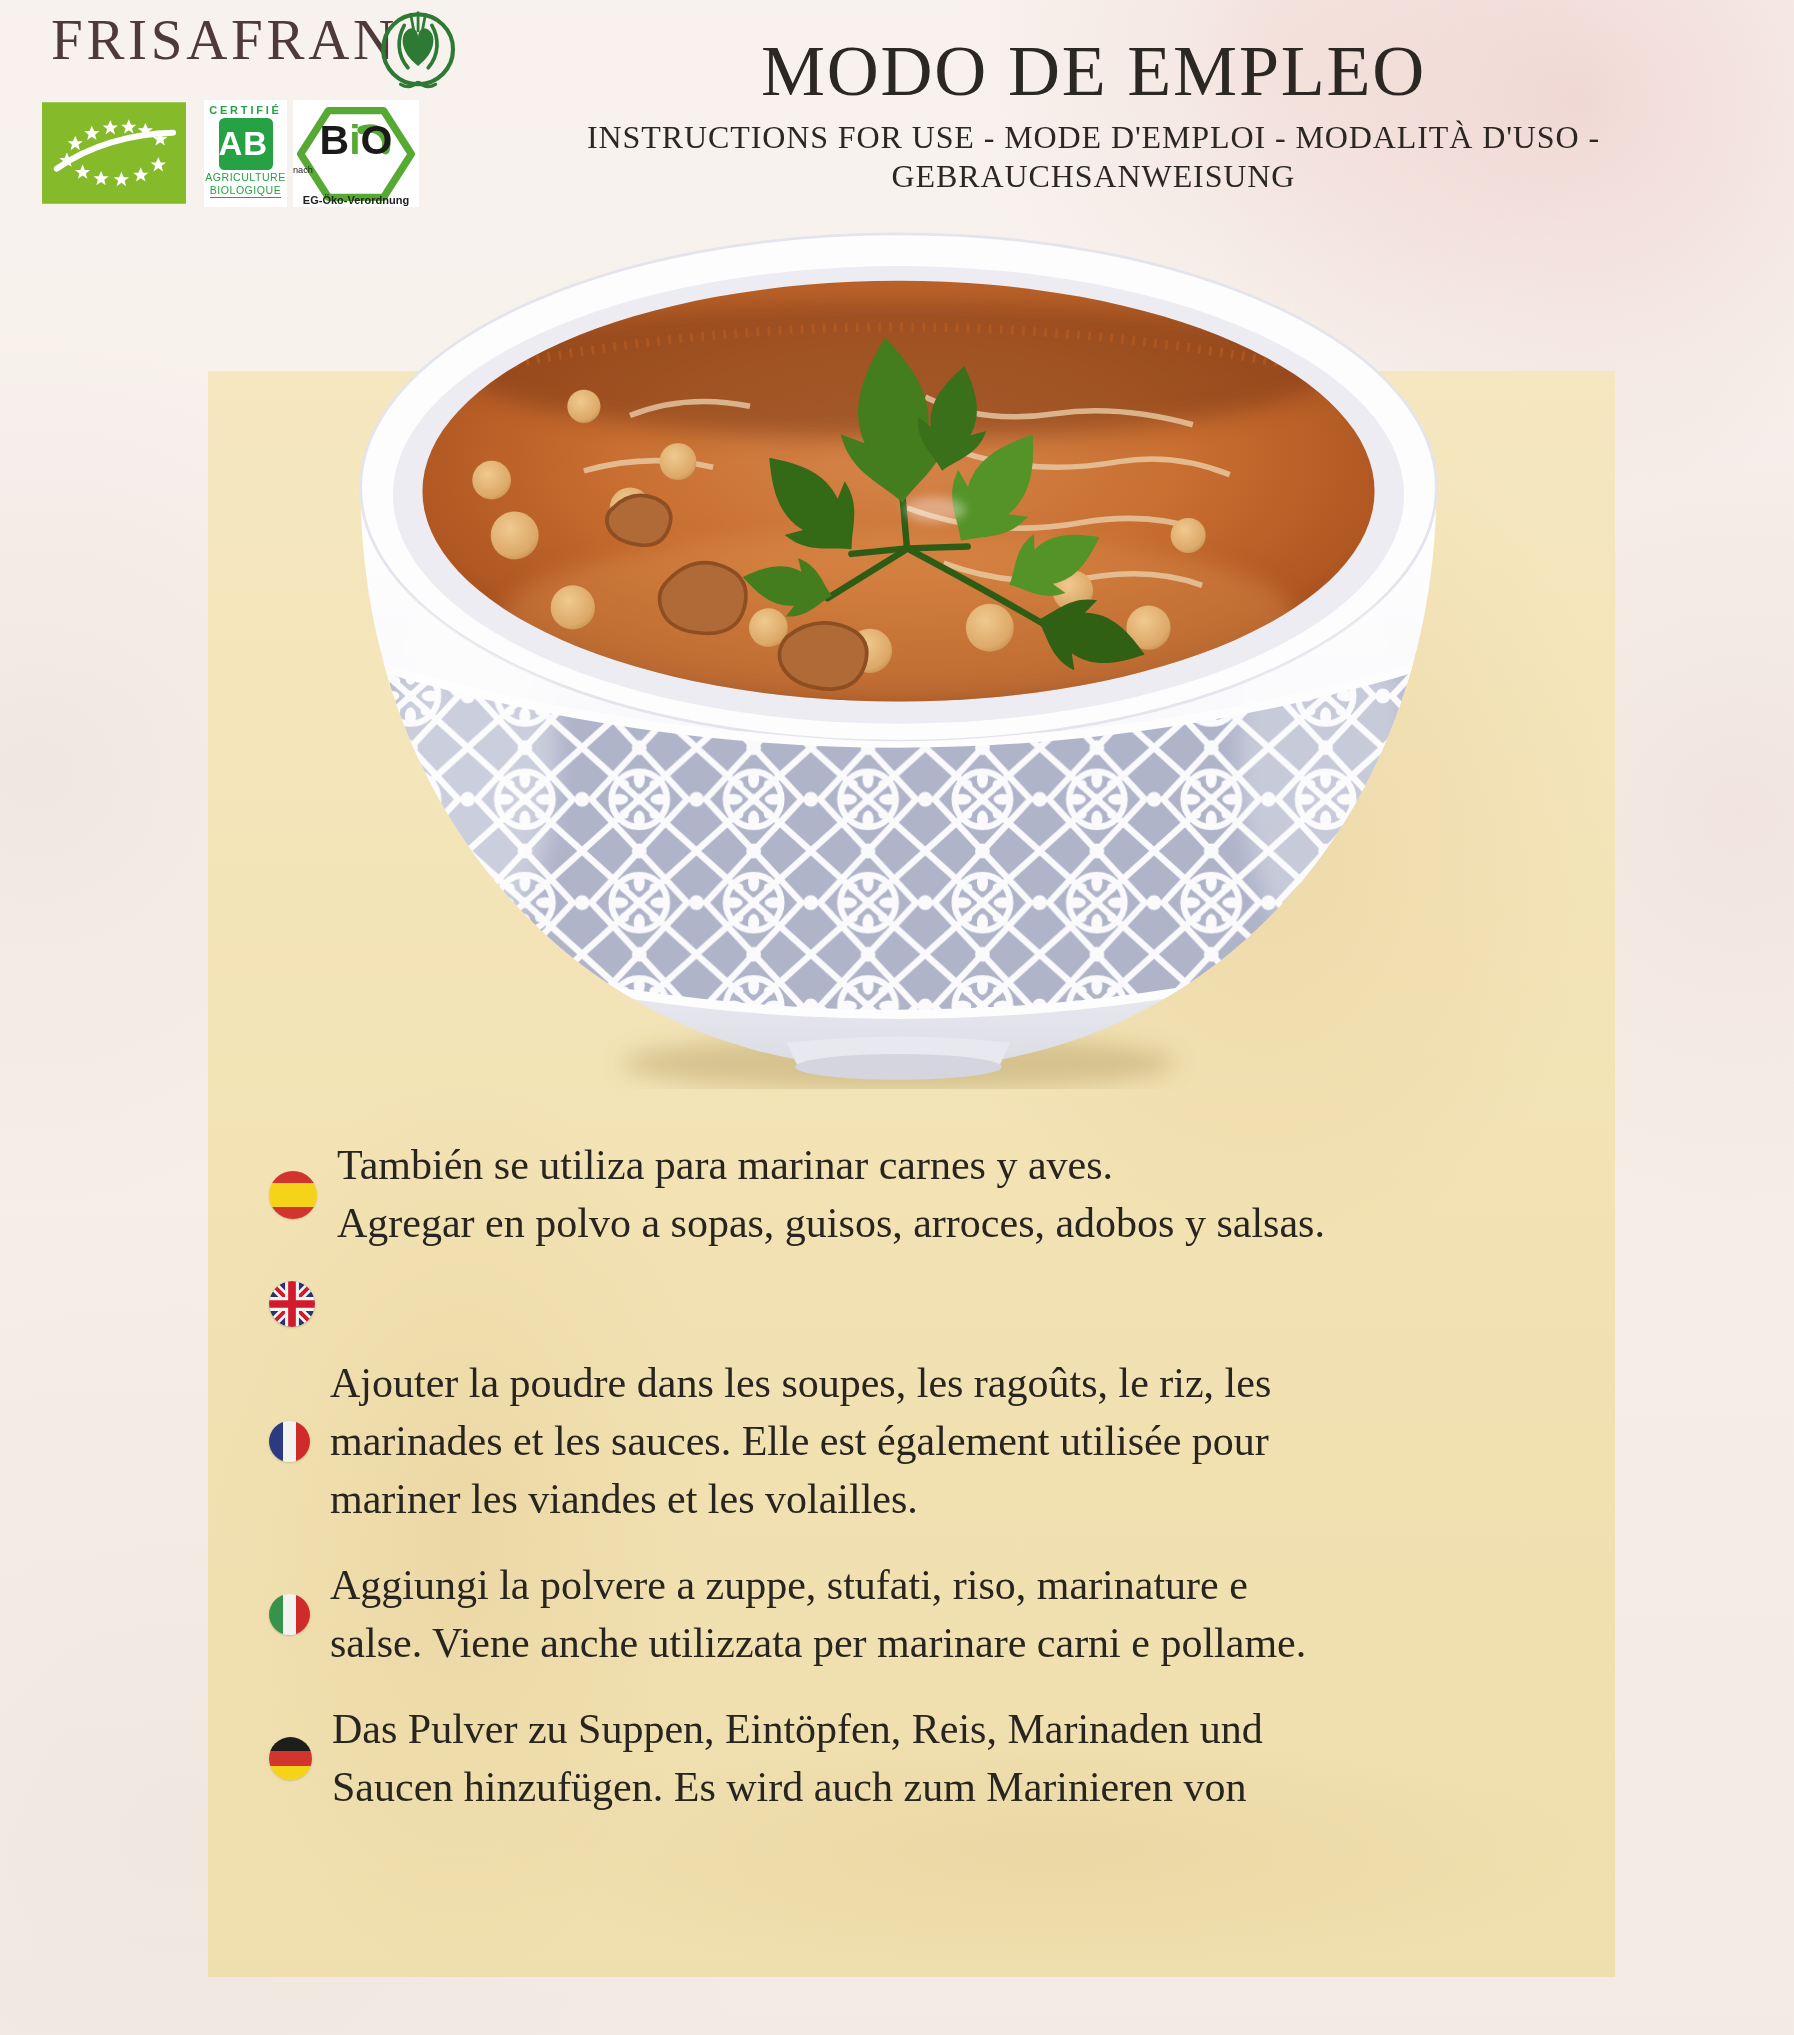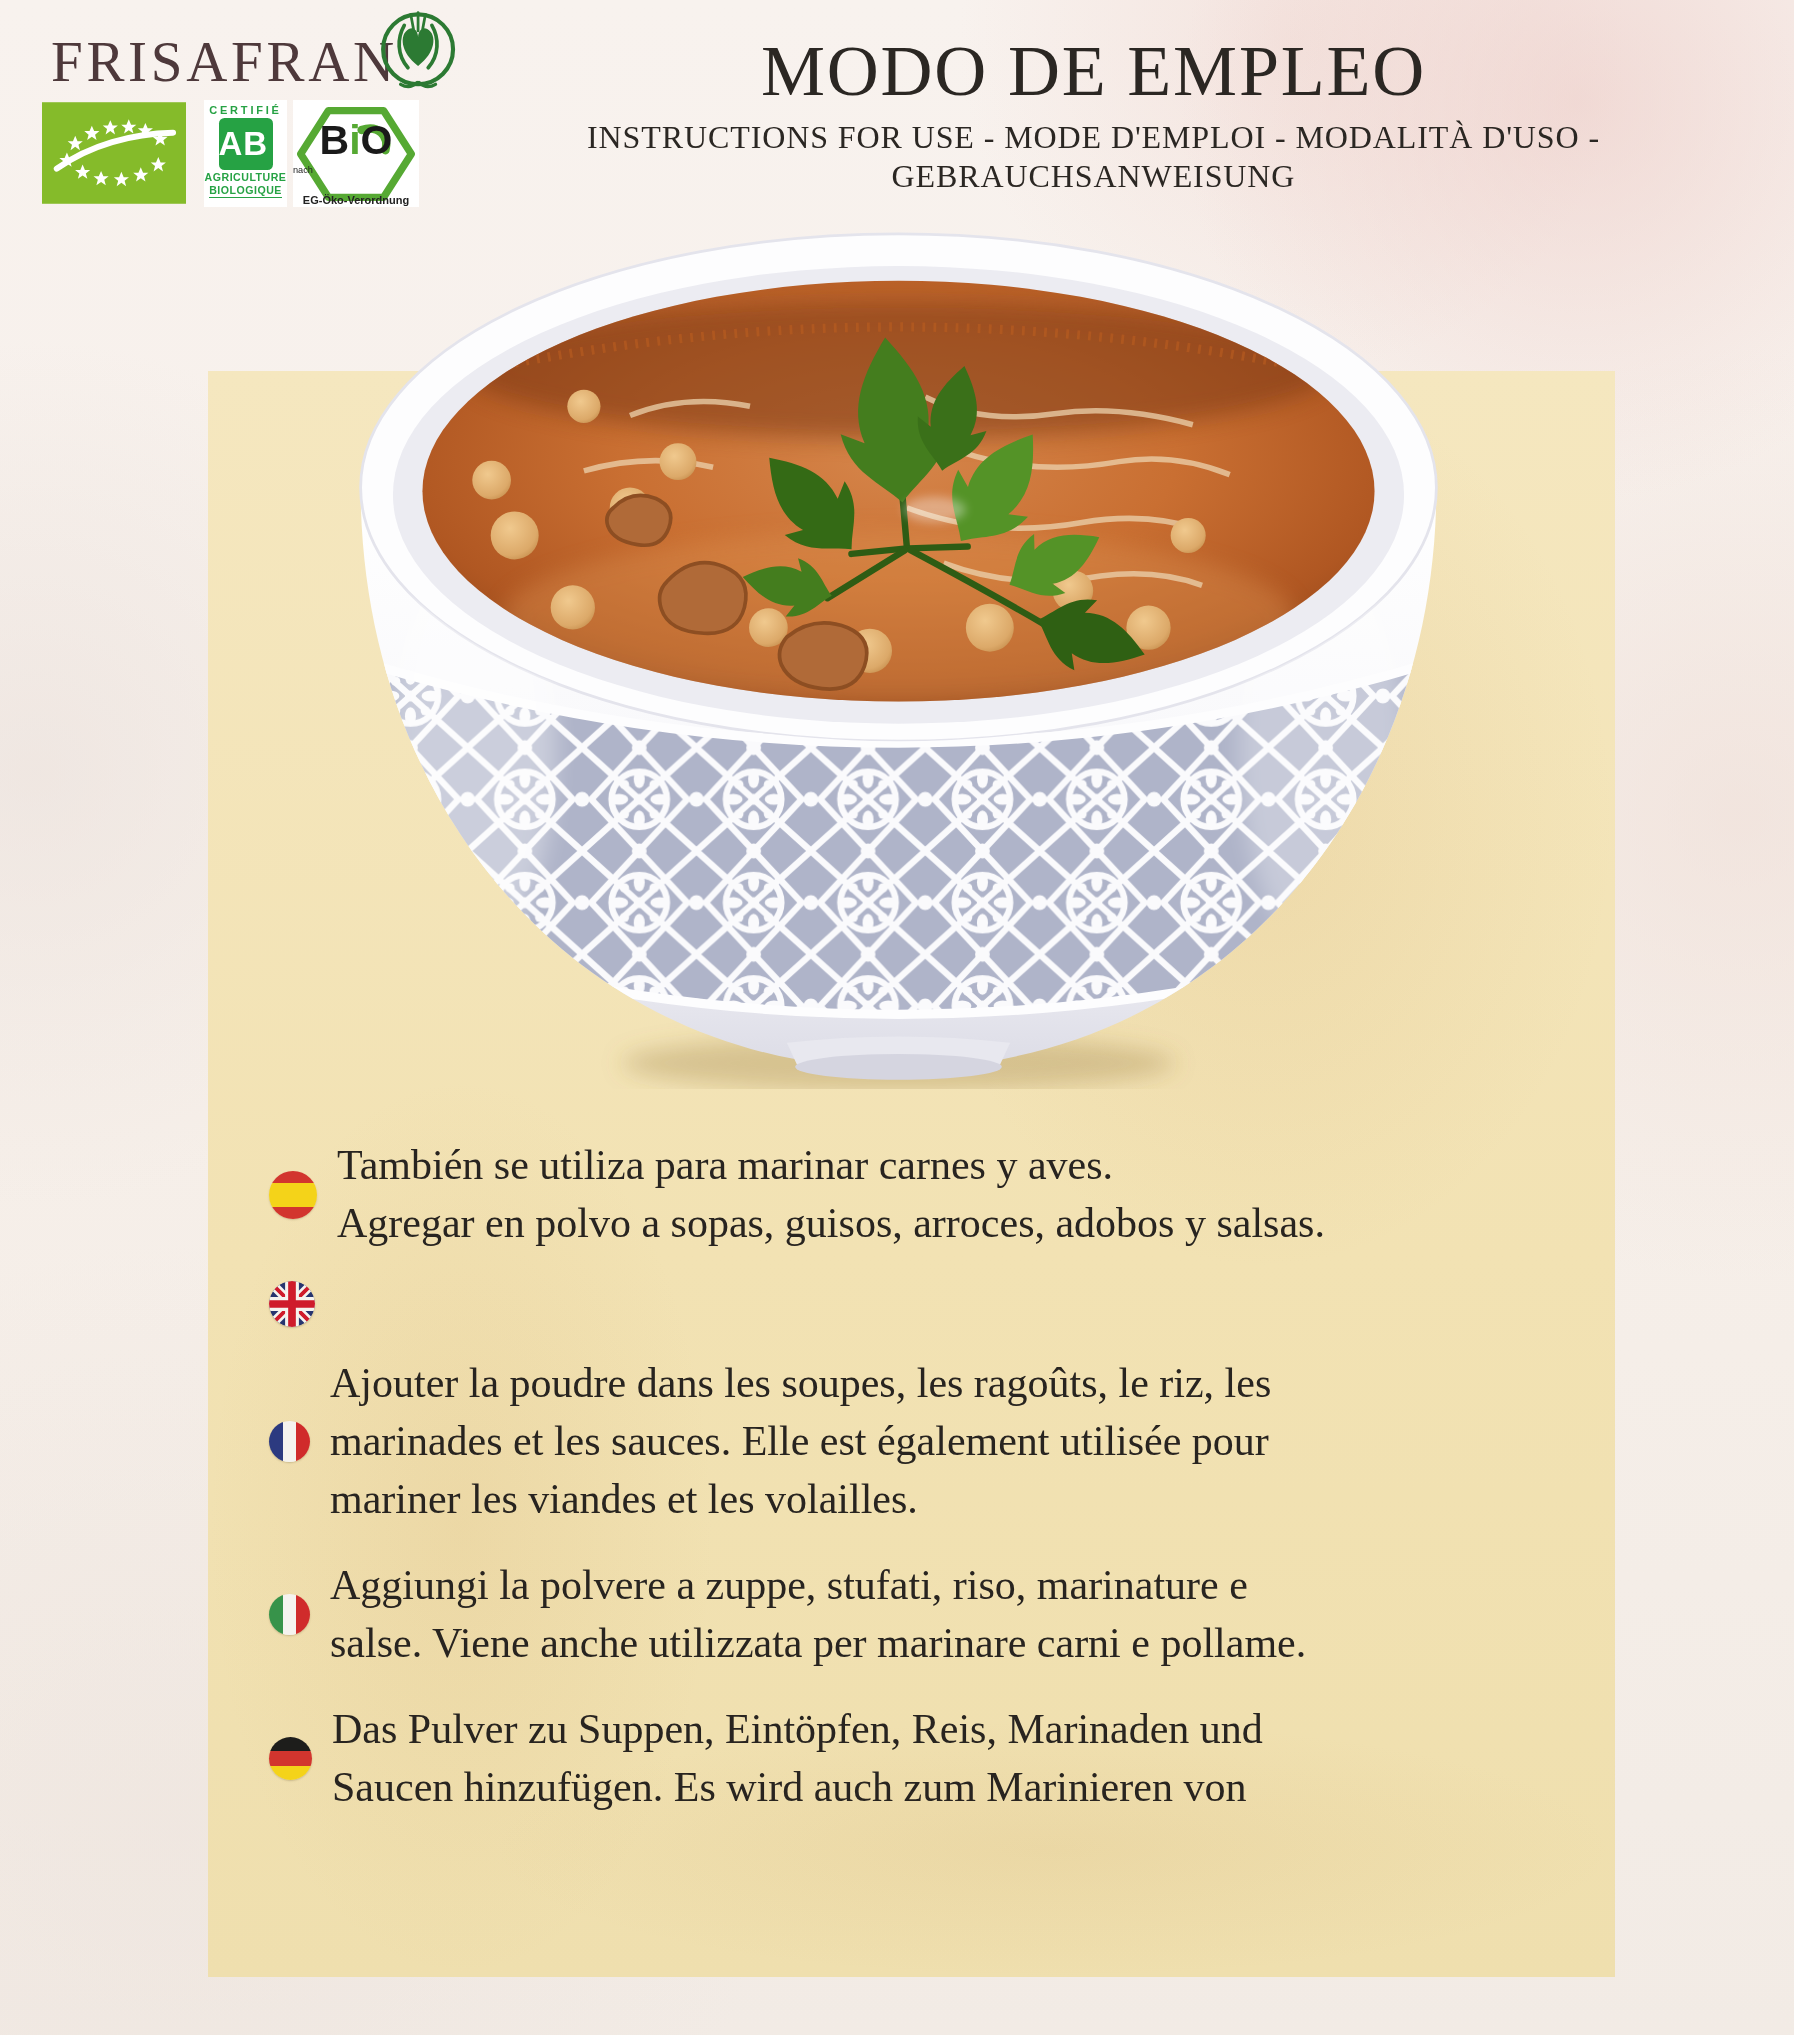--- a/index.html
+++ b/index.html
@@ -8,38 +8,38 @@
     background:
       radial-gradient(circle at 88% 5%, rgba(235,198,193,.55), transparent 16%),
       radial-gradient(circle at 72% 2%, rgba(240,214,208,.5), transparent 14%),
       radial-gradient(circle at 97% 40%, rgba(238,221,214,.6), transparent 22%),
       radial-gradient(circle at 2% 38%, rgba(233,223,218,.55), transparent 20%),
       radial-gradient(circle at 10% 90%, rgba(236,226,219,.5), transparent 24%),
       linear-gradient(180deg,#f8f2ee 0%,#f6efe9 55%,#f2ebe5 100%);
   }
 
   
-  .wordmark{position:absolute;left:51px;top:29px;font-size:57px;letter-spacing:3.7px;
+  .wordmark{position:absolute;left:51px;top:7px;font-size:57px;letter-spacing:3.7px;
     color:#4e393b;font-family:"Liberation Serif",serif;}
   .emblem{position:absolute;left:373px;top:7.4px;width:92px;height:92px;}
 
   .title-wrap{position:absolute;left:498px;top:35px;width:1191px;text-align:center;color:#2b2723;}
   .main-title{font-size:72px;letter-spacing:1.8px;line-height:1.0;}
   .subtitle{margin-top:11px;font-size:32px;letter-spacing:0.9px;line-height:1.22;}
 
   
   .cert-eu{position:absolute;left:42px;top:102px;width:144px;height:102px;}
   .cert-ab{position:absolute;left:204px;top:100px;width:83px;height:107px;background:#fff;
     display:flex;flex-direction:column;align-items:center;justify-content:flex-start;
     font-family:"Liberation Sans",sans-serif;}
   .ab-certified{font-size:11px;font-weight:bold;letter-spacing:2.8px;color:#26a244;margin-top:3.7px;}
   .ab-square{width:54px;height:52px;background:#26a244;border-radius:5.5px;margin-top:2.8px;
     display:flex;align-items:center;justify-content:flex-start;}
   .ab-initials{color:#fff;font-size:33px;font-weight:bold;letter-spacing:0.9px;font-family:"Liberation Sans",sans-serif;}
-  .ab-line1,.ab-line2{font-size:10.6px;font-weight:bold;color:#26a244;letter-spacing:0.5px;margin-top:1px;}
+  .ab-line1,.ab-line2{font-size:10.6px;font-weight:normal;color:#26a244;letter-spacing:0.5px;margin-top:1px;}
   .ab-line2{border-bottom:1.8px solid #26a244;padding-bottom:0.9px;}
   .cert-bio{position:absolute;left:293px;top:100px;width:126px;height:107px;background:#fff;}
   .bio-hex{position:absolute;left:3.7px;top:3.7px;width:118px;height:100px;}
   .bio-text{position:absolute;left:0;top:20px;width:126px;text-align:center;
     font-family:"Liberation Sans",sans-serif;font-weight:bold;font-size:41px;color:#1a1a1a;line-height:1;}
   .bio-i{color:#56a933;}
   .bio-nach{position:absolute;left:0;top:65px;width:126px;
     font-family:"Liberation Sans",sans-serif;font-size:9.2px;color:#222;}
   .bio-reg{position:absolute;left:0;top:94px;width:126px;text-align:center;
     font-family:"Liberation Sans",sans-serif;font-size:11px;color:#222;font-weight:bold;}

